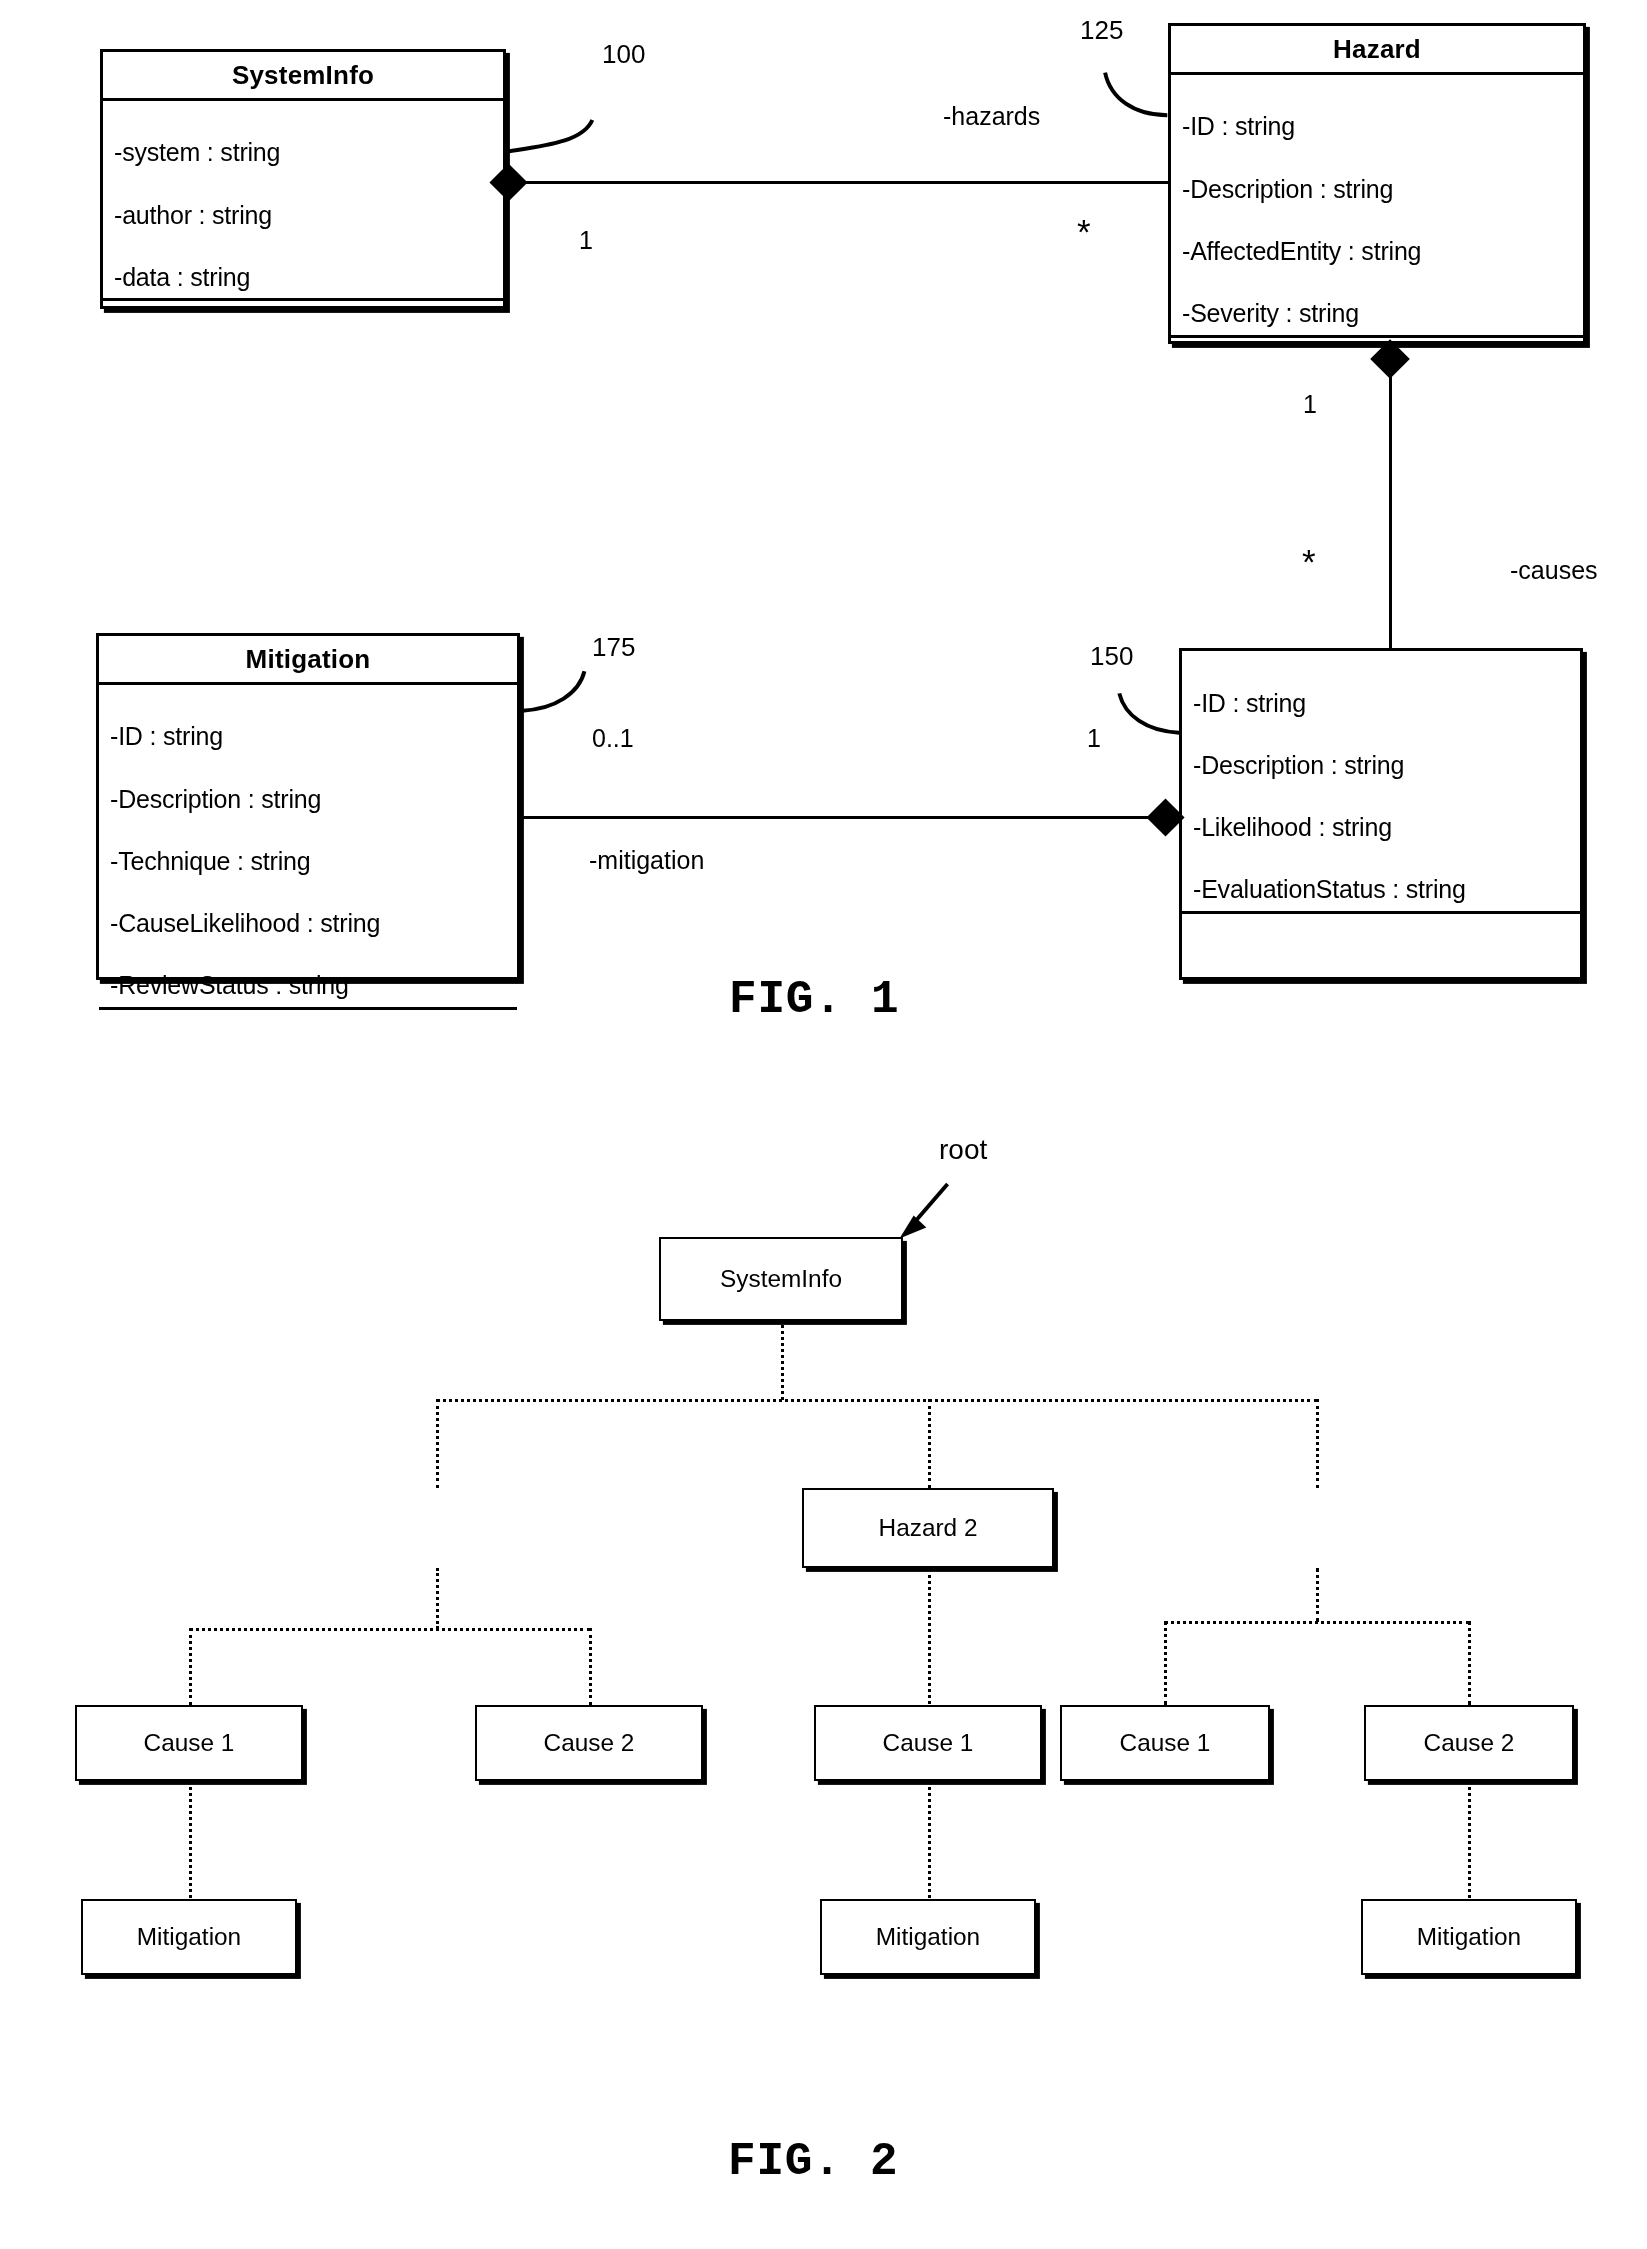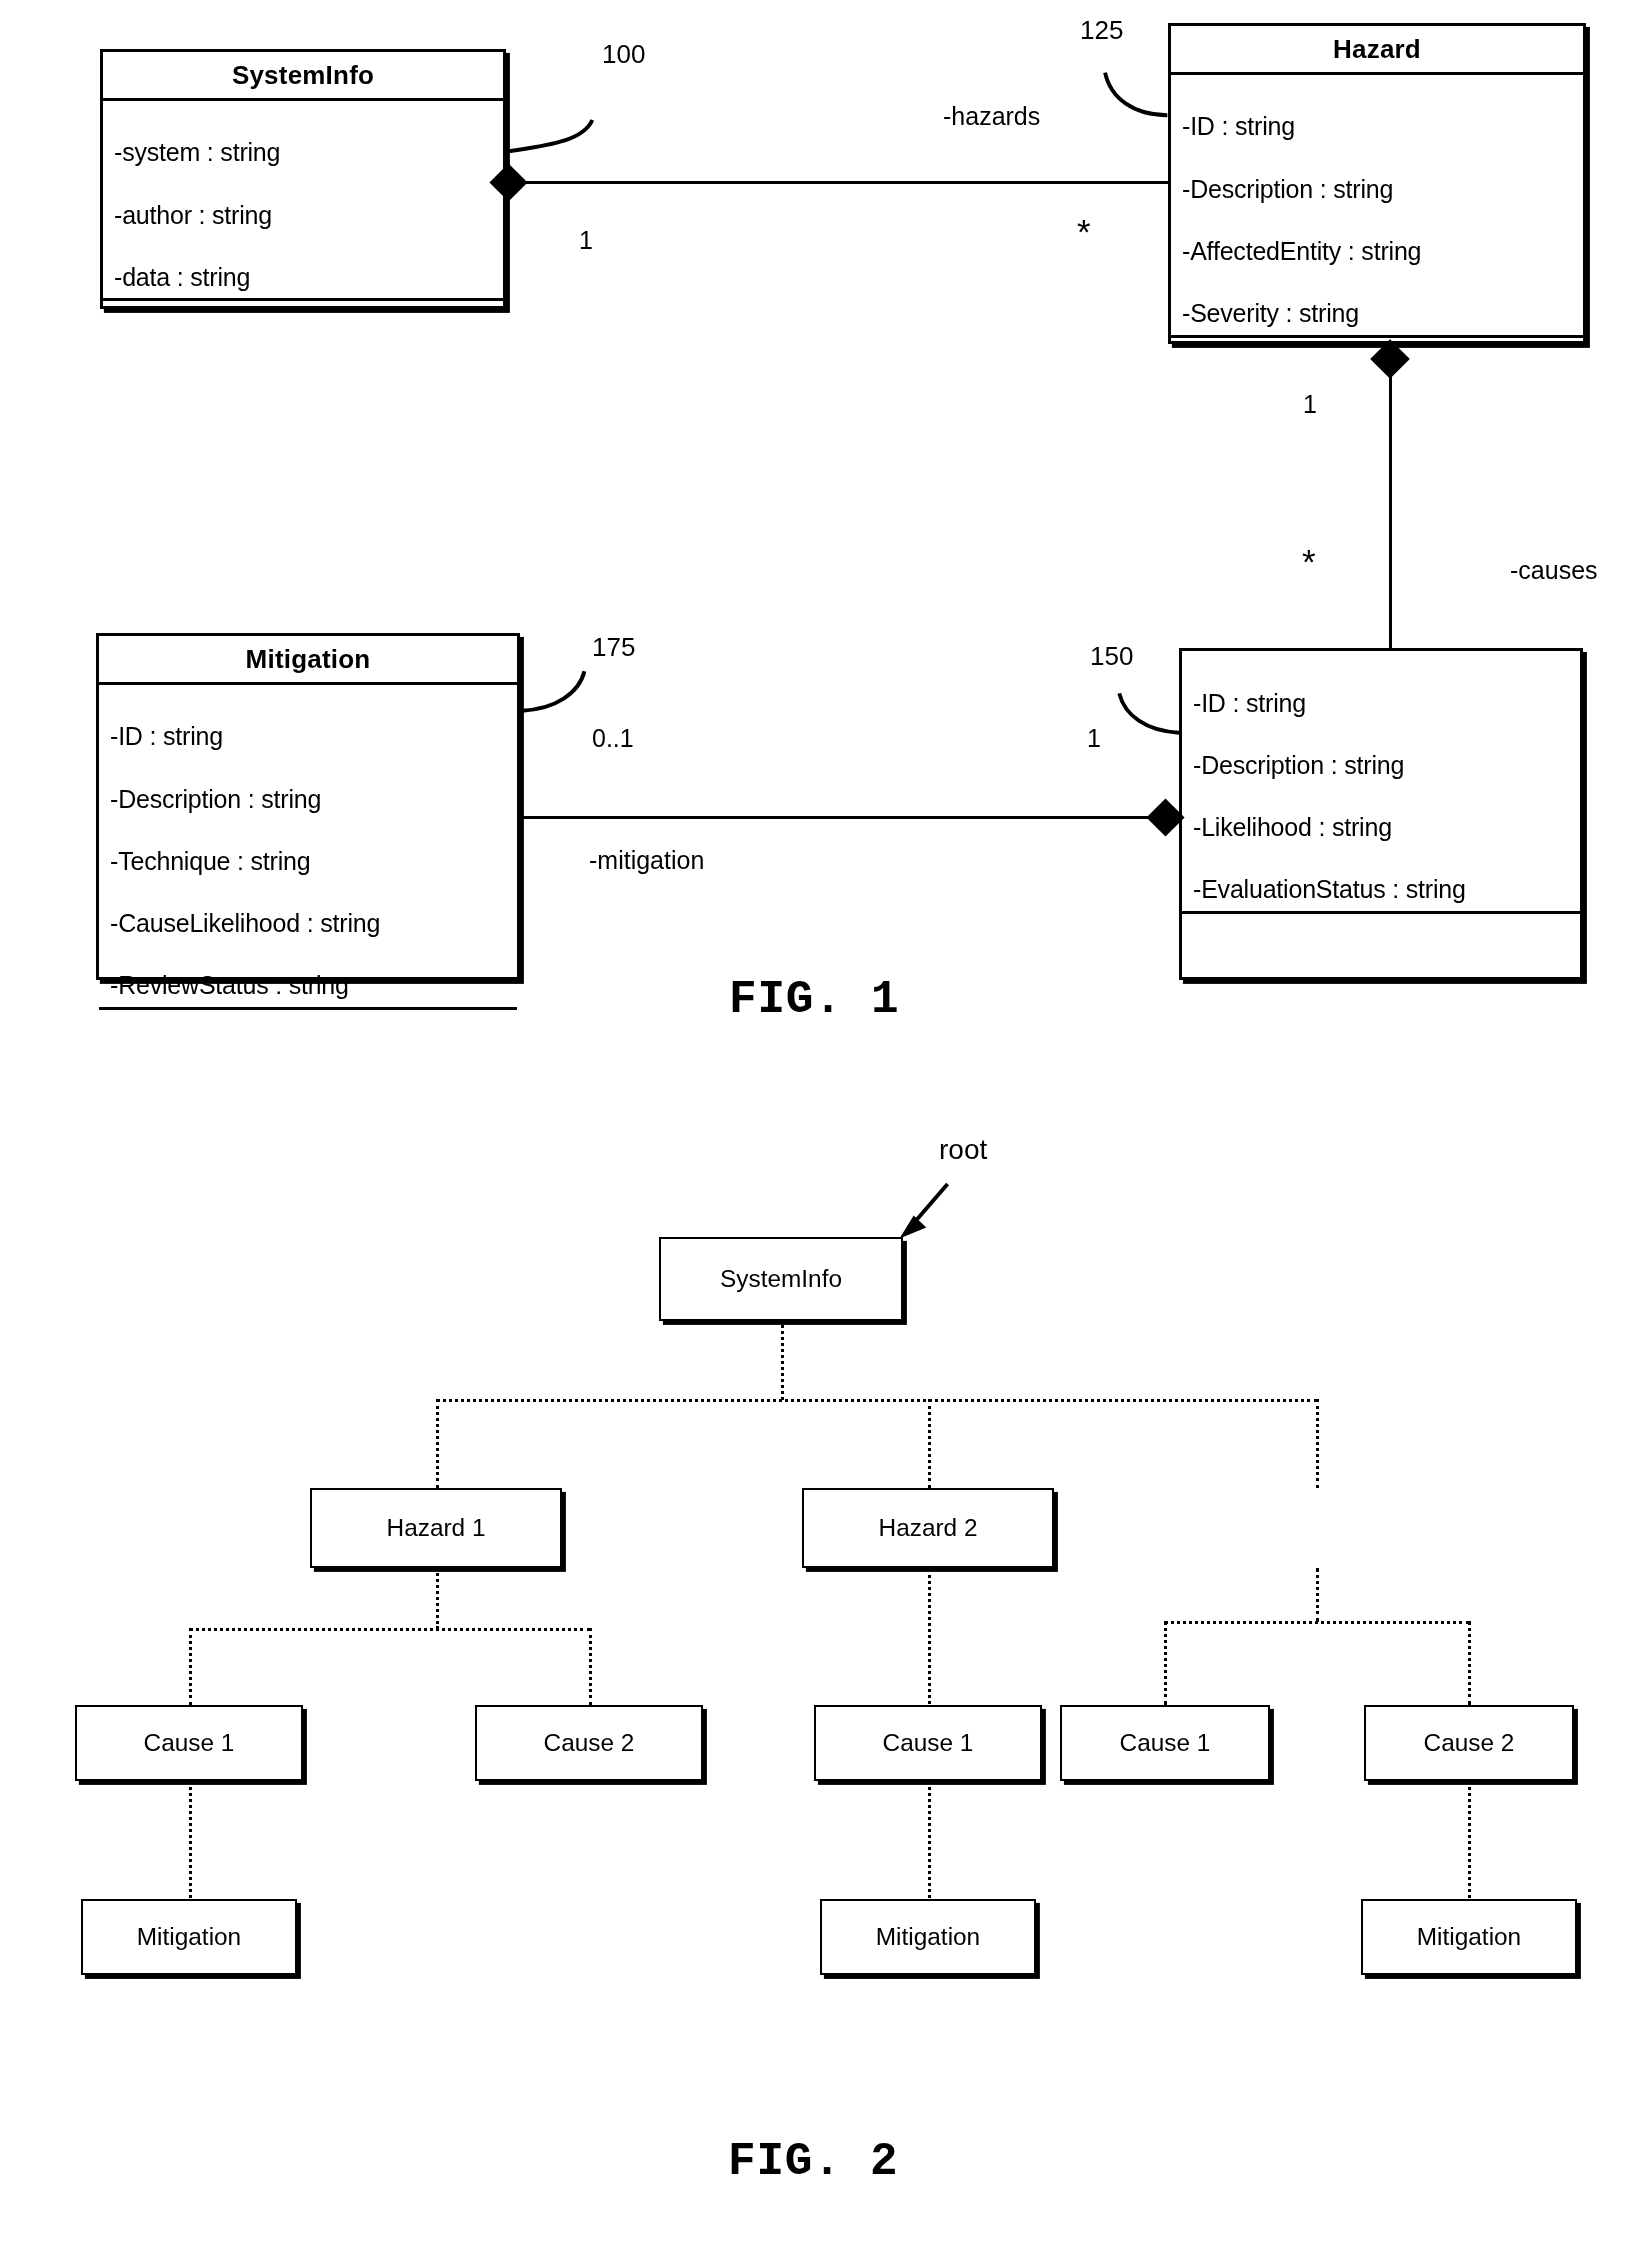--- a/index.html
+++ b/index.html
@@ -143,23 +143,20 @@
   </div>
 
   <div class="dv" style="left:781px;top:1320px;height:80px;"></div>
 
   <div class="dh" style="left:436px;top:1399px;width:882px;"></div>
 
   <div class="dv" style="left:436px;top:1399px;height:89px;"></div>
   <div class="dv" style="left:928px;top:1399px;height:89px;"></div>
   <div class="dv" style="left:1316px;top:1399px;height:89px;"></div>
 
-  <div class="tnode" style="left:310px;top:1488px;width:252px;height:80px;">
-    <span>Hazard 1</span>
-  </div>
   <div class="tnode" style="left:802px;top:1488px;width:252px;height:80px;">
     <span>Hazard 2</span>
   </div>
 
   <div class="dv" style="left:436px;top:1568px;height:61px;"></div>
   <div class="dh" style="left:189px;top:1628px;width:402px;"></div>
   <div class="dv" style="left:189px;top:1628px;height:77px;"></div>
   <div class="dv" style="left:589px;top:1628px;height:77px;"></div>
 
   <div class="dv" style="left:928px;top:1568px;height:136px;"></div>

